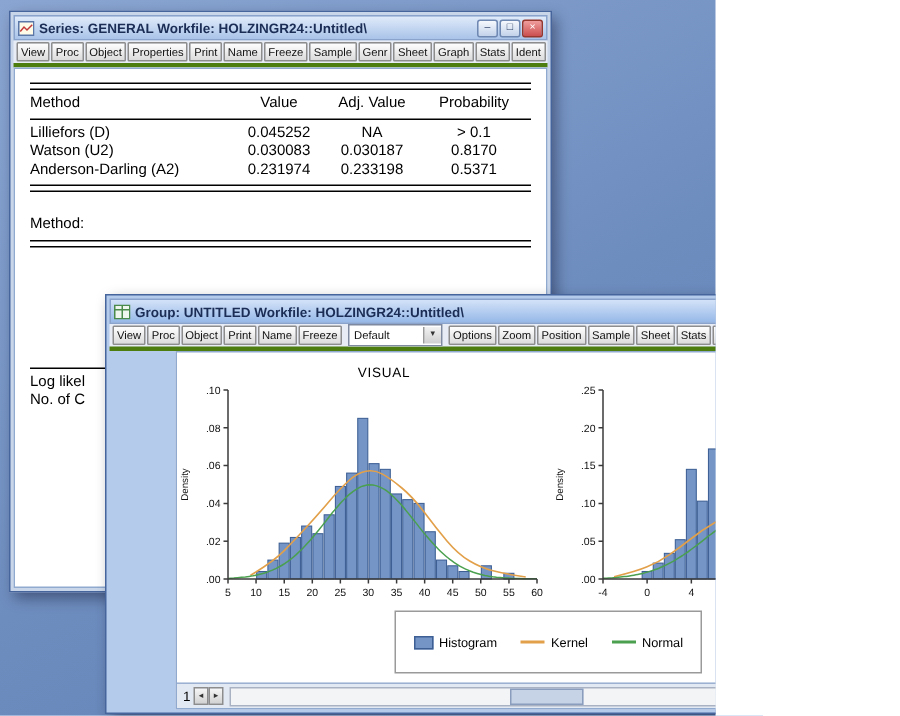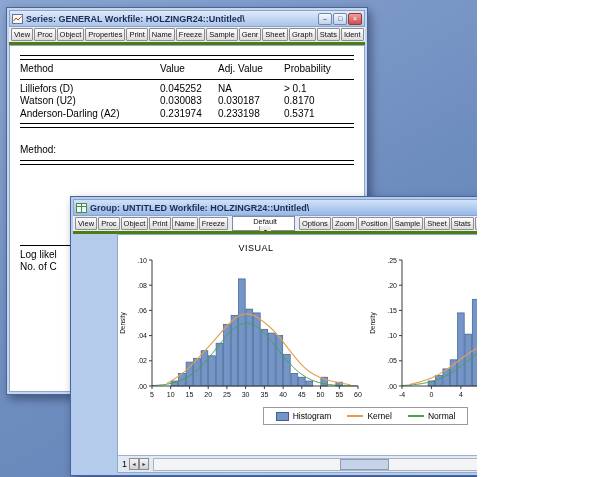--- a/index.html
+++ b/index.html
@@ -19,42 +19,42 @@
     background:linear-gradient(#f6f9fd,#c3d2ea);border:1px solid #6f88b2;border-radius:2px;color:#2a3c62;cursor:default;}
   .winbtn.close{background:linear-gradient(#f09d9d,#cc4f4f);color:#fff;border-color:#97382f;}
   .win-icon{display:inline-flex;align-items:center;}
   .toolbar{height:18px;display:flex;align-items:center;gap:1px;padding:1px 2px;box-sizing:border-box;
     background:#e7ecf5;border-bottom:3px solid #4d7c0f;overflow:hidden;white-space:nowrap;}
   .tb-group{display:inline-flex;gap:1px;}
   button{font-family:inherit;}
   .tb-btn{font-size:7.5px;line-height:1;padding:2px 2px;background:linear-gradient(#fefefe,#dcdcdc);
     border:1px solid #8d8d8d;border-radius:1px;color:#111;white-space:nowrap;cursor:default;}
   .tb-select{display:inline-flex;align-items:center;justify-content:space-between;height:13px;width:58px;
-    background:#fff;border:1px solid #7f8aa0;font-size:7.5px;padding:0 0 0 3px;margin:0 3px;color:#111;flex-direction:column;}
+    background:#fff;border:1px solid #7f8aa0;font-size:7.5px;padding:0 0 0 3px;margin:0 3px;color:#111;}
   .dd-arrow{display:inline-block;width:11px;height:11px;background:linear-gradient(#f2f2f2,#cfcfcf);
     border-left:1px solid #9a9a9a;font-size:6px;line-height:11px;text-align:center;color:#333;}
   .content{flex:1;background:#fff;border:1px solid #8fa9cf;overflow:hidden;box-sizing:border-box;}
   .series-content{padding:6px 10px;font-size:10px;color:#000;line-height:12.5px;}
   .info-line{white-space:nowrap;}
   .rule-double{height:3px;border-top:1px solid #000;border-bottom:1px solid #000;margin:3px 0;}
   .rule-single{border-top:1px solid #000;margin:3px 0;}
   .t-row{display:grid;grid-template-columns:auto 58px 66px 70px;line-height:12.5px;}
   .t-cell.left{text-align:left;}
-  .t-cell.right{text-align:left;padding-right:6px;}
+  .t-cell.right{text-align:center;padding-right:6px;}
   .t-head{margin-top:1px;}
   .section2{margin-top:16px;}
   .spacer{height:74px;}
   .partial-line{white-space:nowrap;}
   .group-content{display:flex;flex-direction:column;margin-left:44px;}
   .charts-row{display:flex;justify-content:space-evenly;padding-top:8px;}
   .chart{display:flex;flex-direction:column;align-items:center;}
   .chart-title{font-size:9px;color:#000;margin-bottom:1px;margin-left:26px;letter-spacing:.5px;}
   svg text{font-family:"Liberation Sans",sans-serif;}
   .legend-row{display:flex;justify-content:center;margin-top:5px;}
-  .legend-box{display:inline-flex;gap:16px;align-items:center;border:1px solid #9a9a9a;padding:3px 12px;font-size:8.5px;background:#fff;color:#000;}
+  .legend-box{display:inline-flex;gap:16px;align-items:center;border:1px solid #9a9a9a;padding:15px 12px;font-size:8.5px;background:#fff;color:#000;}
   .legend-item{display:inline-flex;align-items:center;gap:4px;}
   .legend-swatch{width:13px;height:9px;border:1px solid #333;box-sizing:border-box;}
   .legend-line{width:16px;height:2px;}
   .scroll-row{margin-top:auto;height:16px;display:flex;align-items:center;gap:2px;
     background:#e3e9f3;border-top:1px solid #9cb0d2;padding:0 4px;font-size:9px;color:#000;}
   .spin{display:inline-flex;}
   .spin-btn{width:10px;height:12px;padding:0;background:linear-gradient(#f6f6f6,#d2d2d2);
     border:1px solid #8d8d8d;font-size:6px;line-height:10px;text-align:center;color:#333;cursor:default;}
   .scroll-track{flex:1;height:11px;background:#f3f4f6;border:1px solid #a9b2c2;position:relative;margin:0 2px;}
   .scroll-thumb{position:absolute;left:45%;width:12%;top:0;bottom:0;background:#c6d2e6;border:1px solid #8b9dbc;box-sizing:border-box;}

